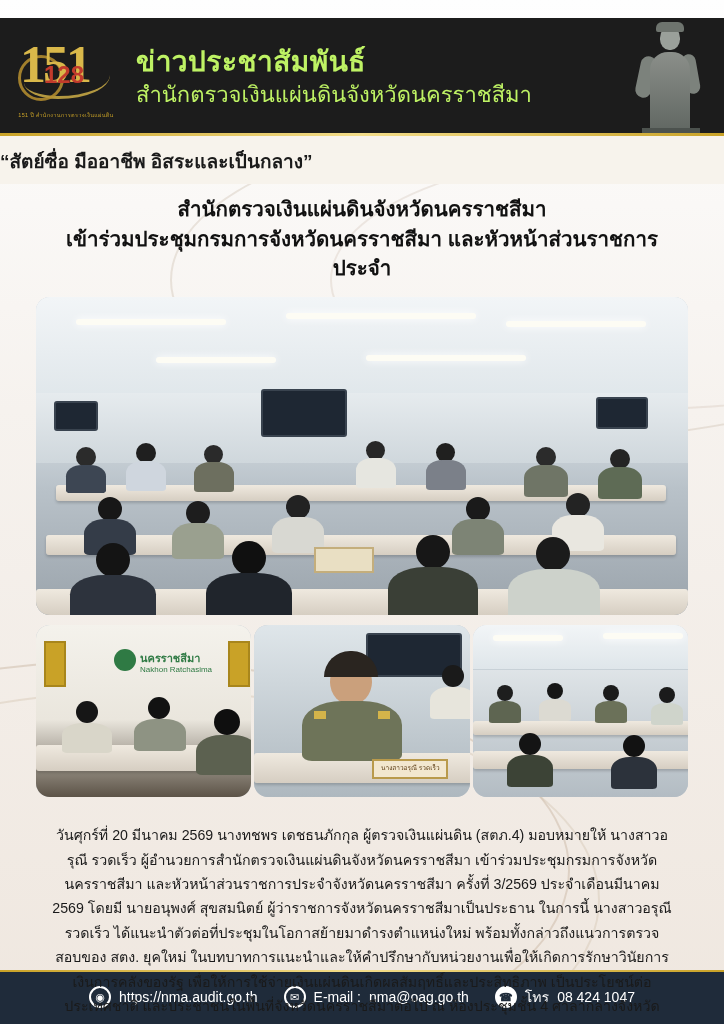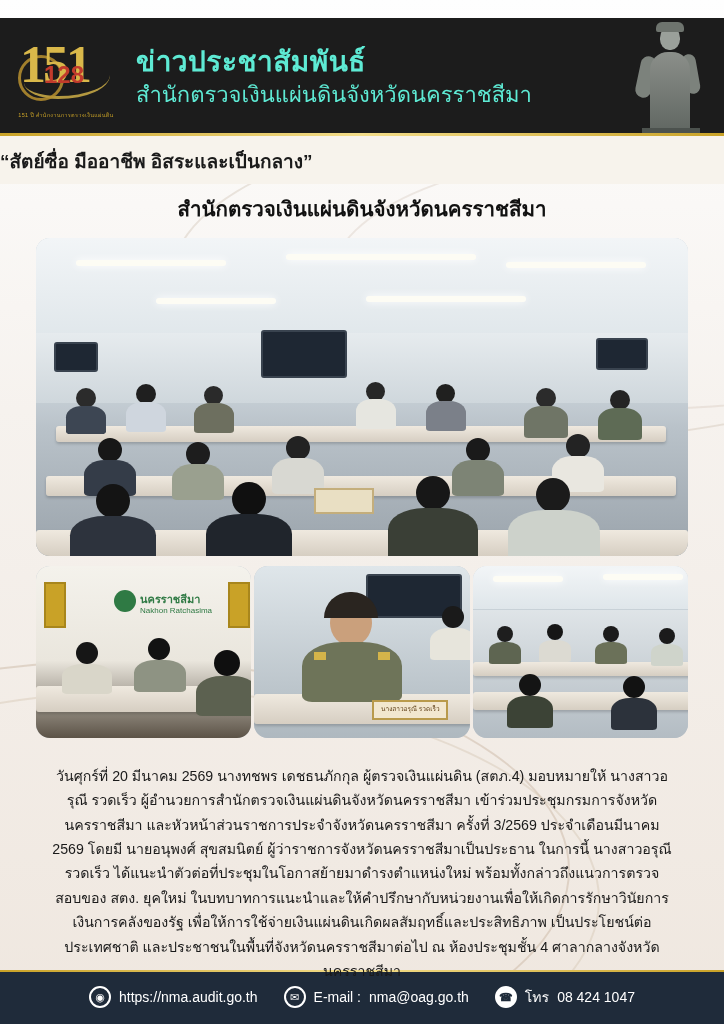--- a/index.html
+++ b/index.html
@@ -93,21 +93,21 @@
   .logo151 .swash {
     position: absolute;
     width: 86px; height: 40px;
     border-bottom: 3px solid #d9b84a;
     border-radius: 0 0 60% 40%;
     left: 10px; top: 28px;
     opacity: .8;
   }
   .header-titles {
     margin-left: 18px;
-    color: #5eead4;
+    color: #bef264;
     flex: 1 1 auto;
   }
   .header-titles .t1 {
     font-size: 28px;
     font-weight: bold;
     letter-spacing: .5px;
     line-height: 1.25;
   }
   .header-titles .t2 {
     font-size: 22px;
@@ -342,20 +342,21 @@
 
     <div class="header-gold-line"></div>
   </div>
 
   <div class="motto-band">
     <div class="motto">“สัตย์ซื่อ มืออาชีพ อิสระและเป็นกลาง”</div>
   </div>
 
   <div class="headline">
     <div>สำนักตรวจเงินแผ่นดินจังหวัดนครราชสีมา</div>
+    <div>เข้าร่วมประชุมกรมการจังหวัดนครราชสีมา และหัวหน้าส่วนราชการประจำ</div>
   </div>
 
   <div class="photos">
 
     <div class="photo photo-main">
       <div class="room">
         <div class="ceiling"></div>
         <div class="ceil-light" style="left:40px; top:22px; width:150px;"></div>
         <div class="ceil-light" style="left:250px; top:16px; width:190px;"></div>
         <div class="ceil-light" style="left:470px; top:24px; width:140px;"></div>

